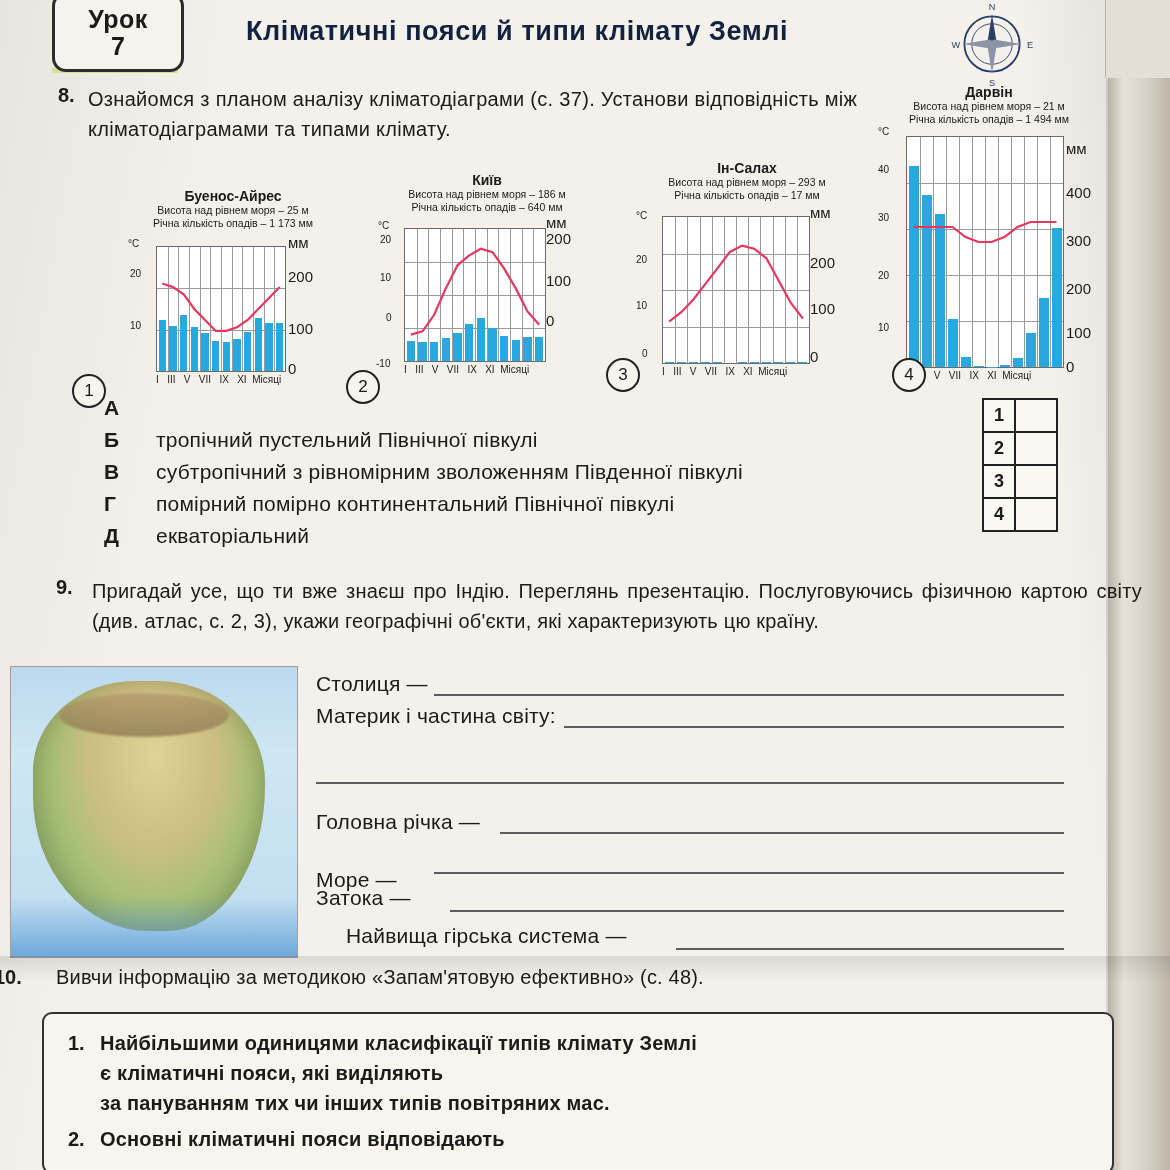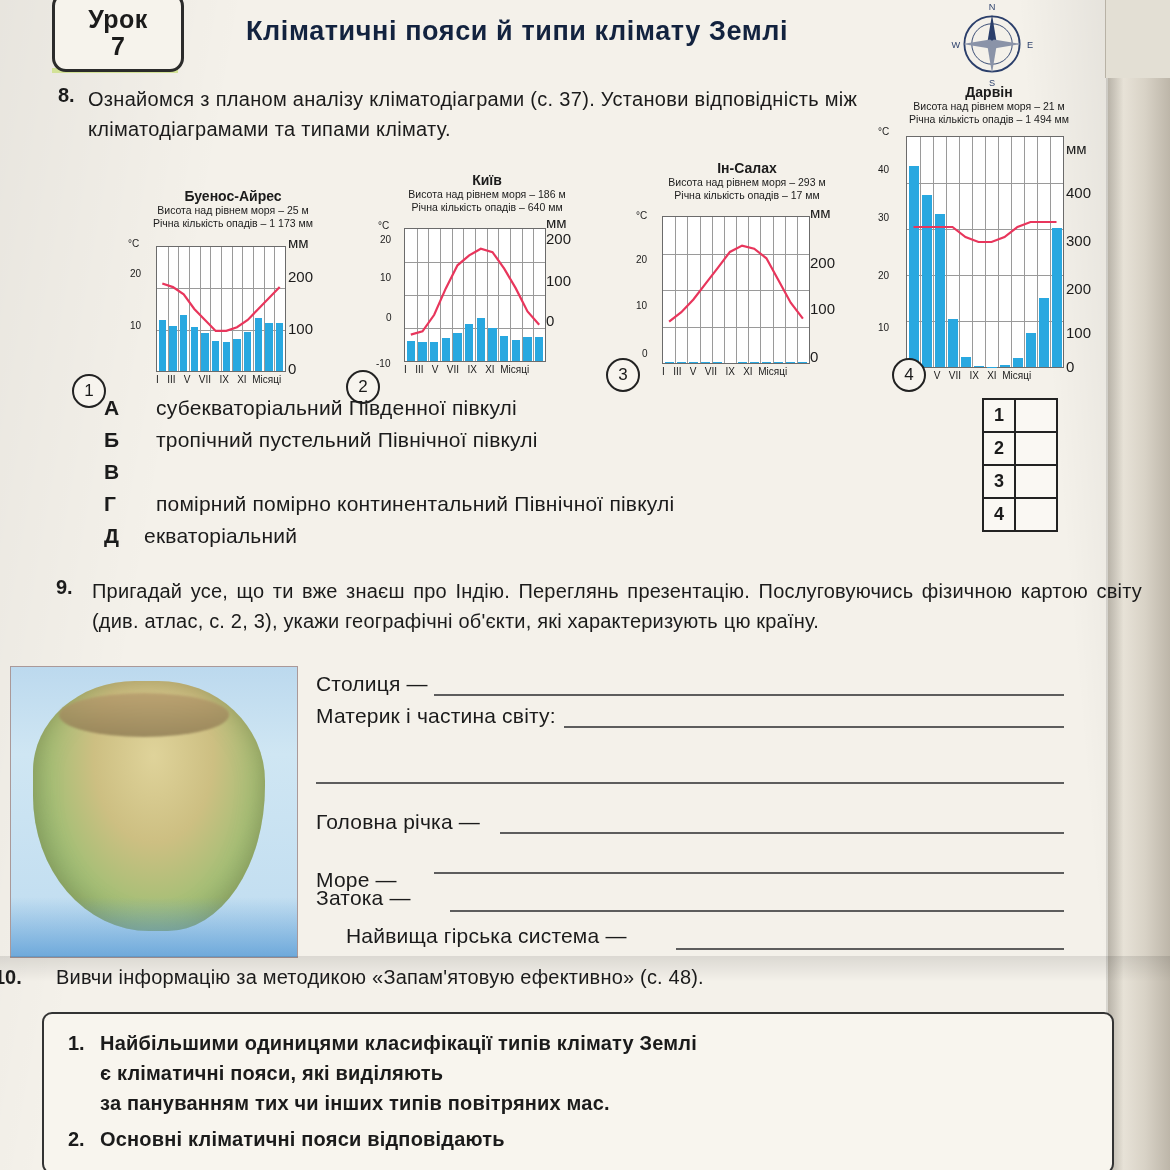--- a/index.html
+++ b/index.html
@@ -348,36 +348,36 @@
     <span>VII</span>&nbsp;&nbsp;
     <span>IX</span>&nbsp;&nbsp;
     <span>XI</span>&nbsp;
     <span>Місяці</span>
   </div>
 </div>
 <div class="circnum" style="left:892px;top:358px;">4</div>
 
 <div class="ans" style="left:104px;top:396px;width:960px;">
   <span class="ltr" style="left:0;">А</span>
-  <span style="margin-left:52px;">субекваторіальний Південної півкулі</span>
 </div>
 <div class="ans" style="left:104px;top:428px;width:960px;">
   <span class="ltr" style="left:0;">Б</span>
   <span style="margin-left:52px;">тропічний пустельний Північної півкулі</span>
 </div>
 <div class="ans" style="left:104px;top:460px;width:960px;">
   <span class="ltr" style="left:0;">В</span>
+  <span style="margin-left:52px;">субтропічний з рівномірним зволоженням Південної півкулі</span>
 </div>
 <div class="ans" style="left:104px;top:492px;width:960px;">
   <span class="ltr" style="left:0;">Г</span>
   <span style="margin-left:52px;">помірний помірно континентальний Північної півкулі</span>
 </div>
 <div class="ans" style="left:104px;top:524px;width:960px;">
   <span class="ltr" style="left:0;">Д</span>
-  <span style="margin-left:40px;">екваторіальний</span>
+  <span style="margin-left:52px;">екваторіальний</span>
 </div>
 
 <div class="agrid">
   <div class="row">
     <div class="c1">1</div>
     <div class="c2"></div>
   </div>
   <div class="row">
     <div class="c1">2</div>
     <div class="c2"></div>

